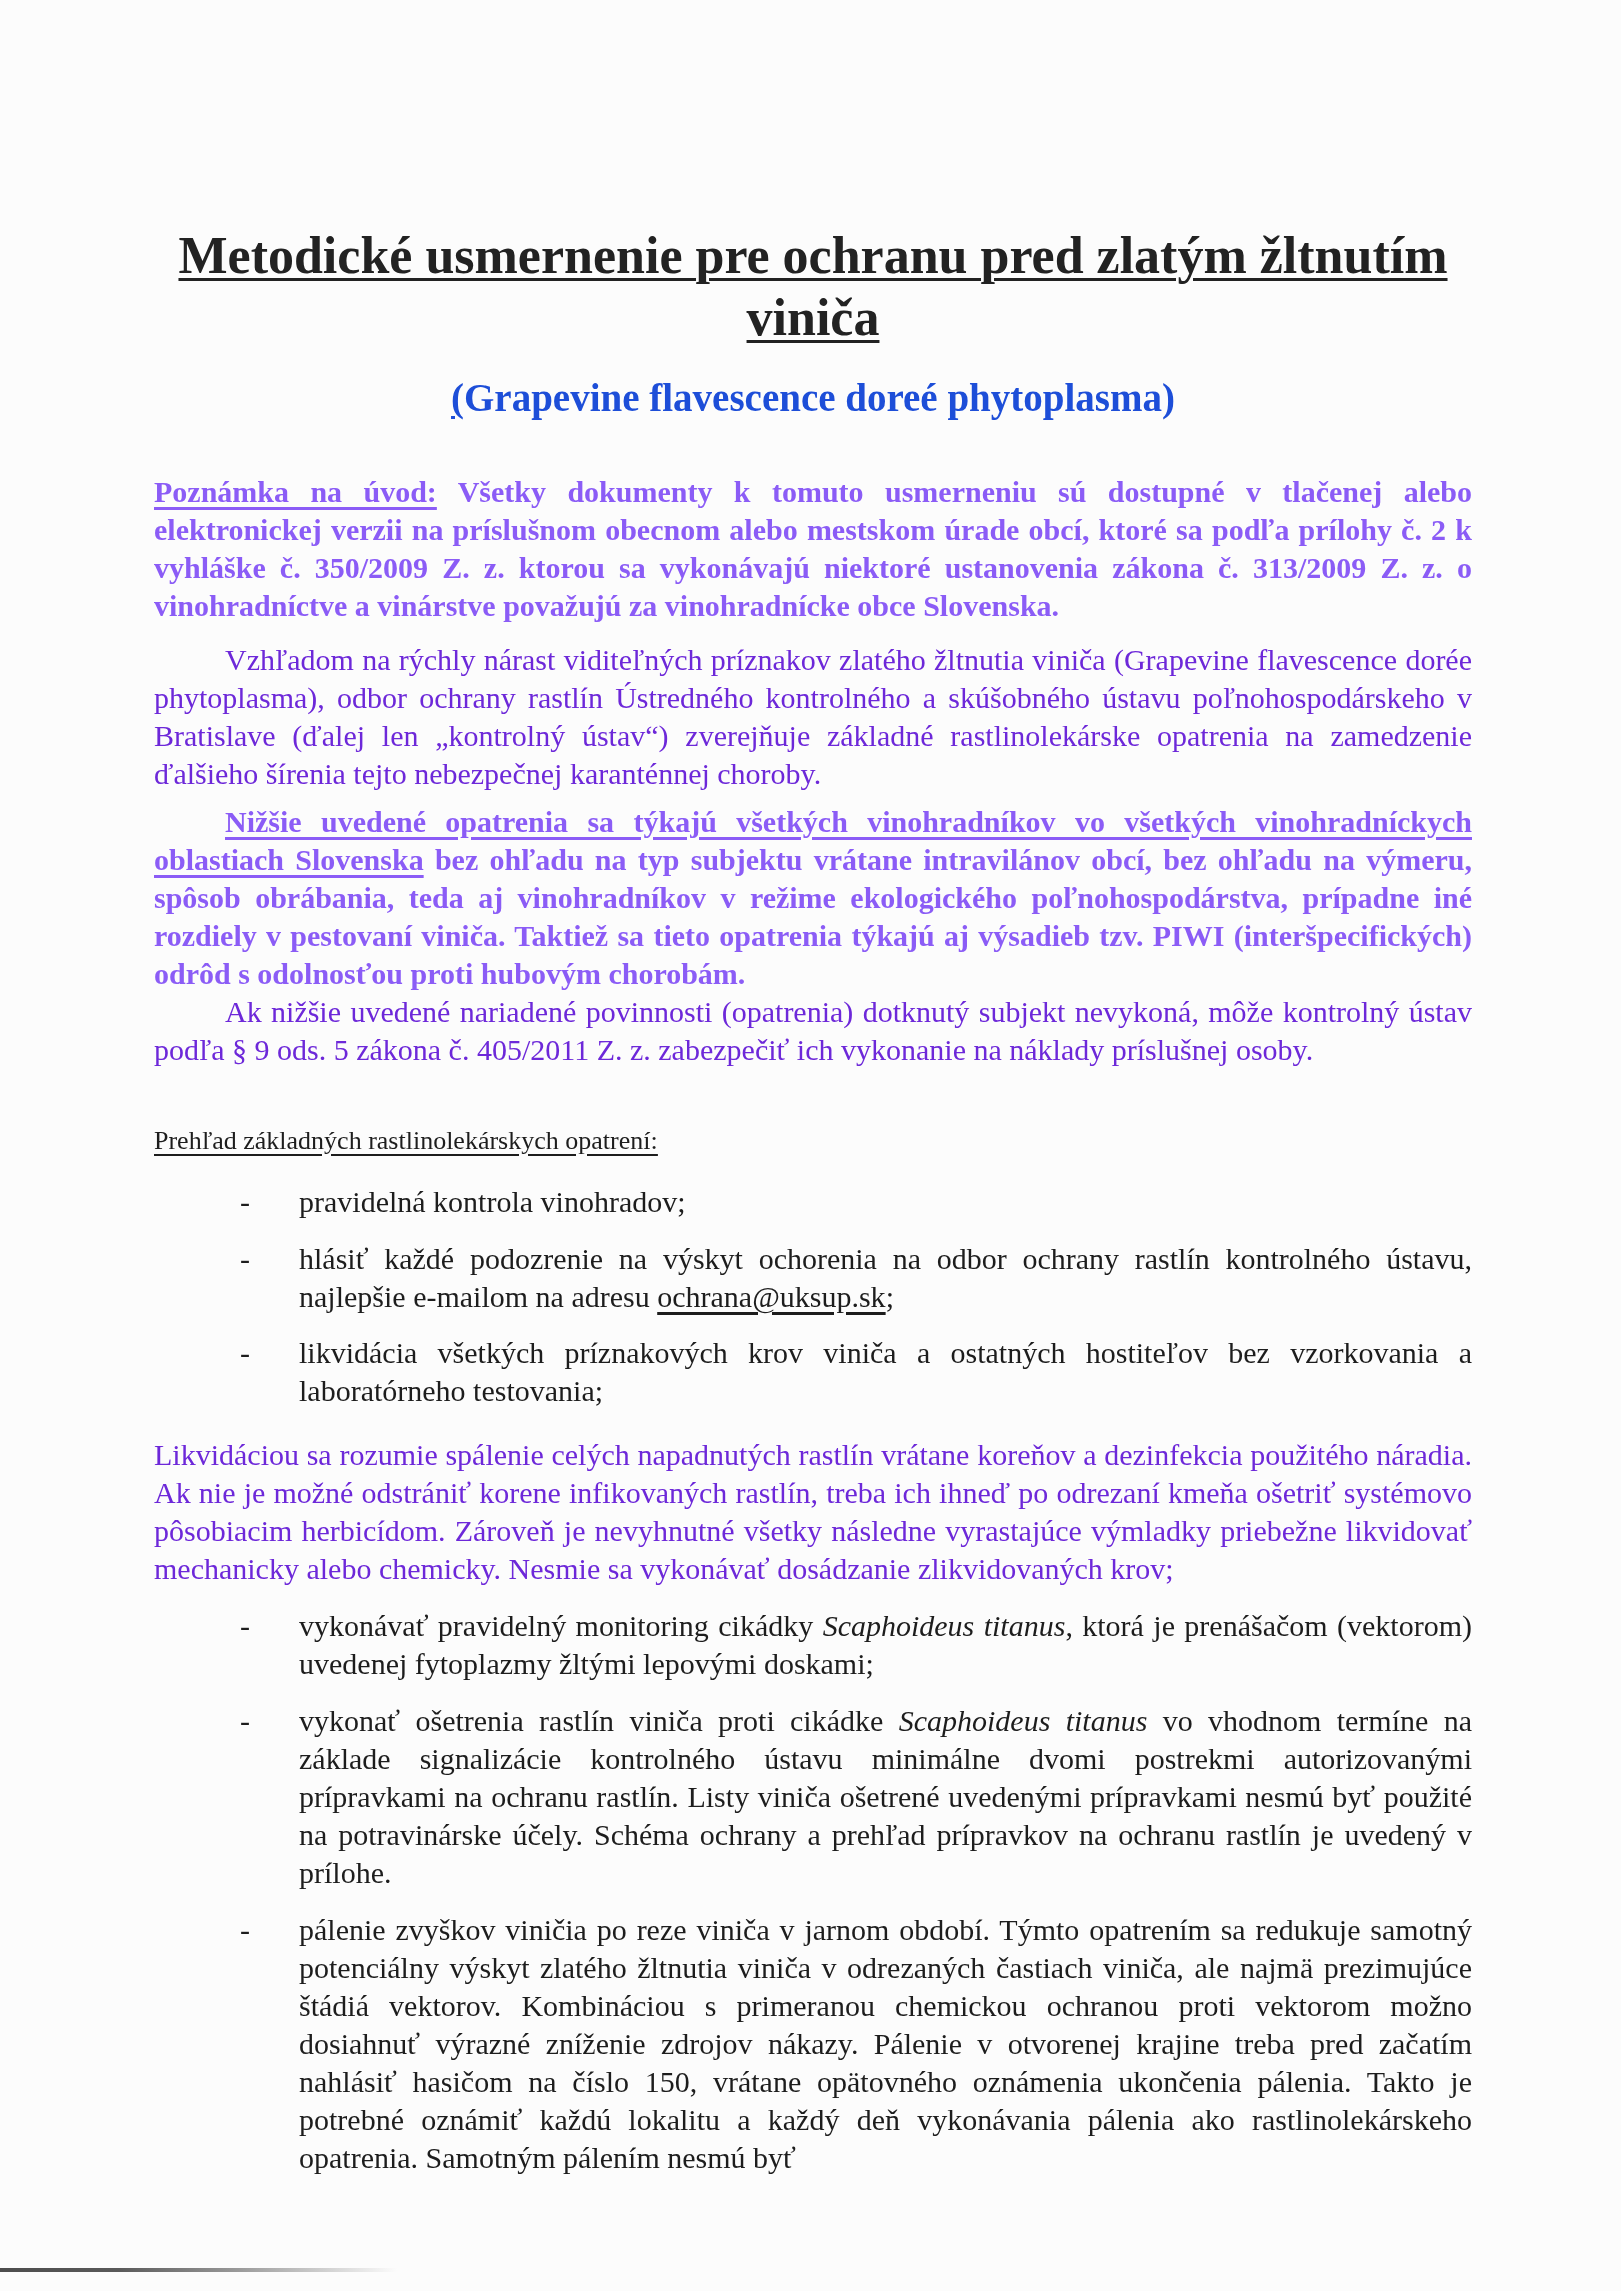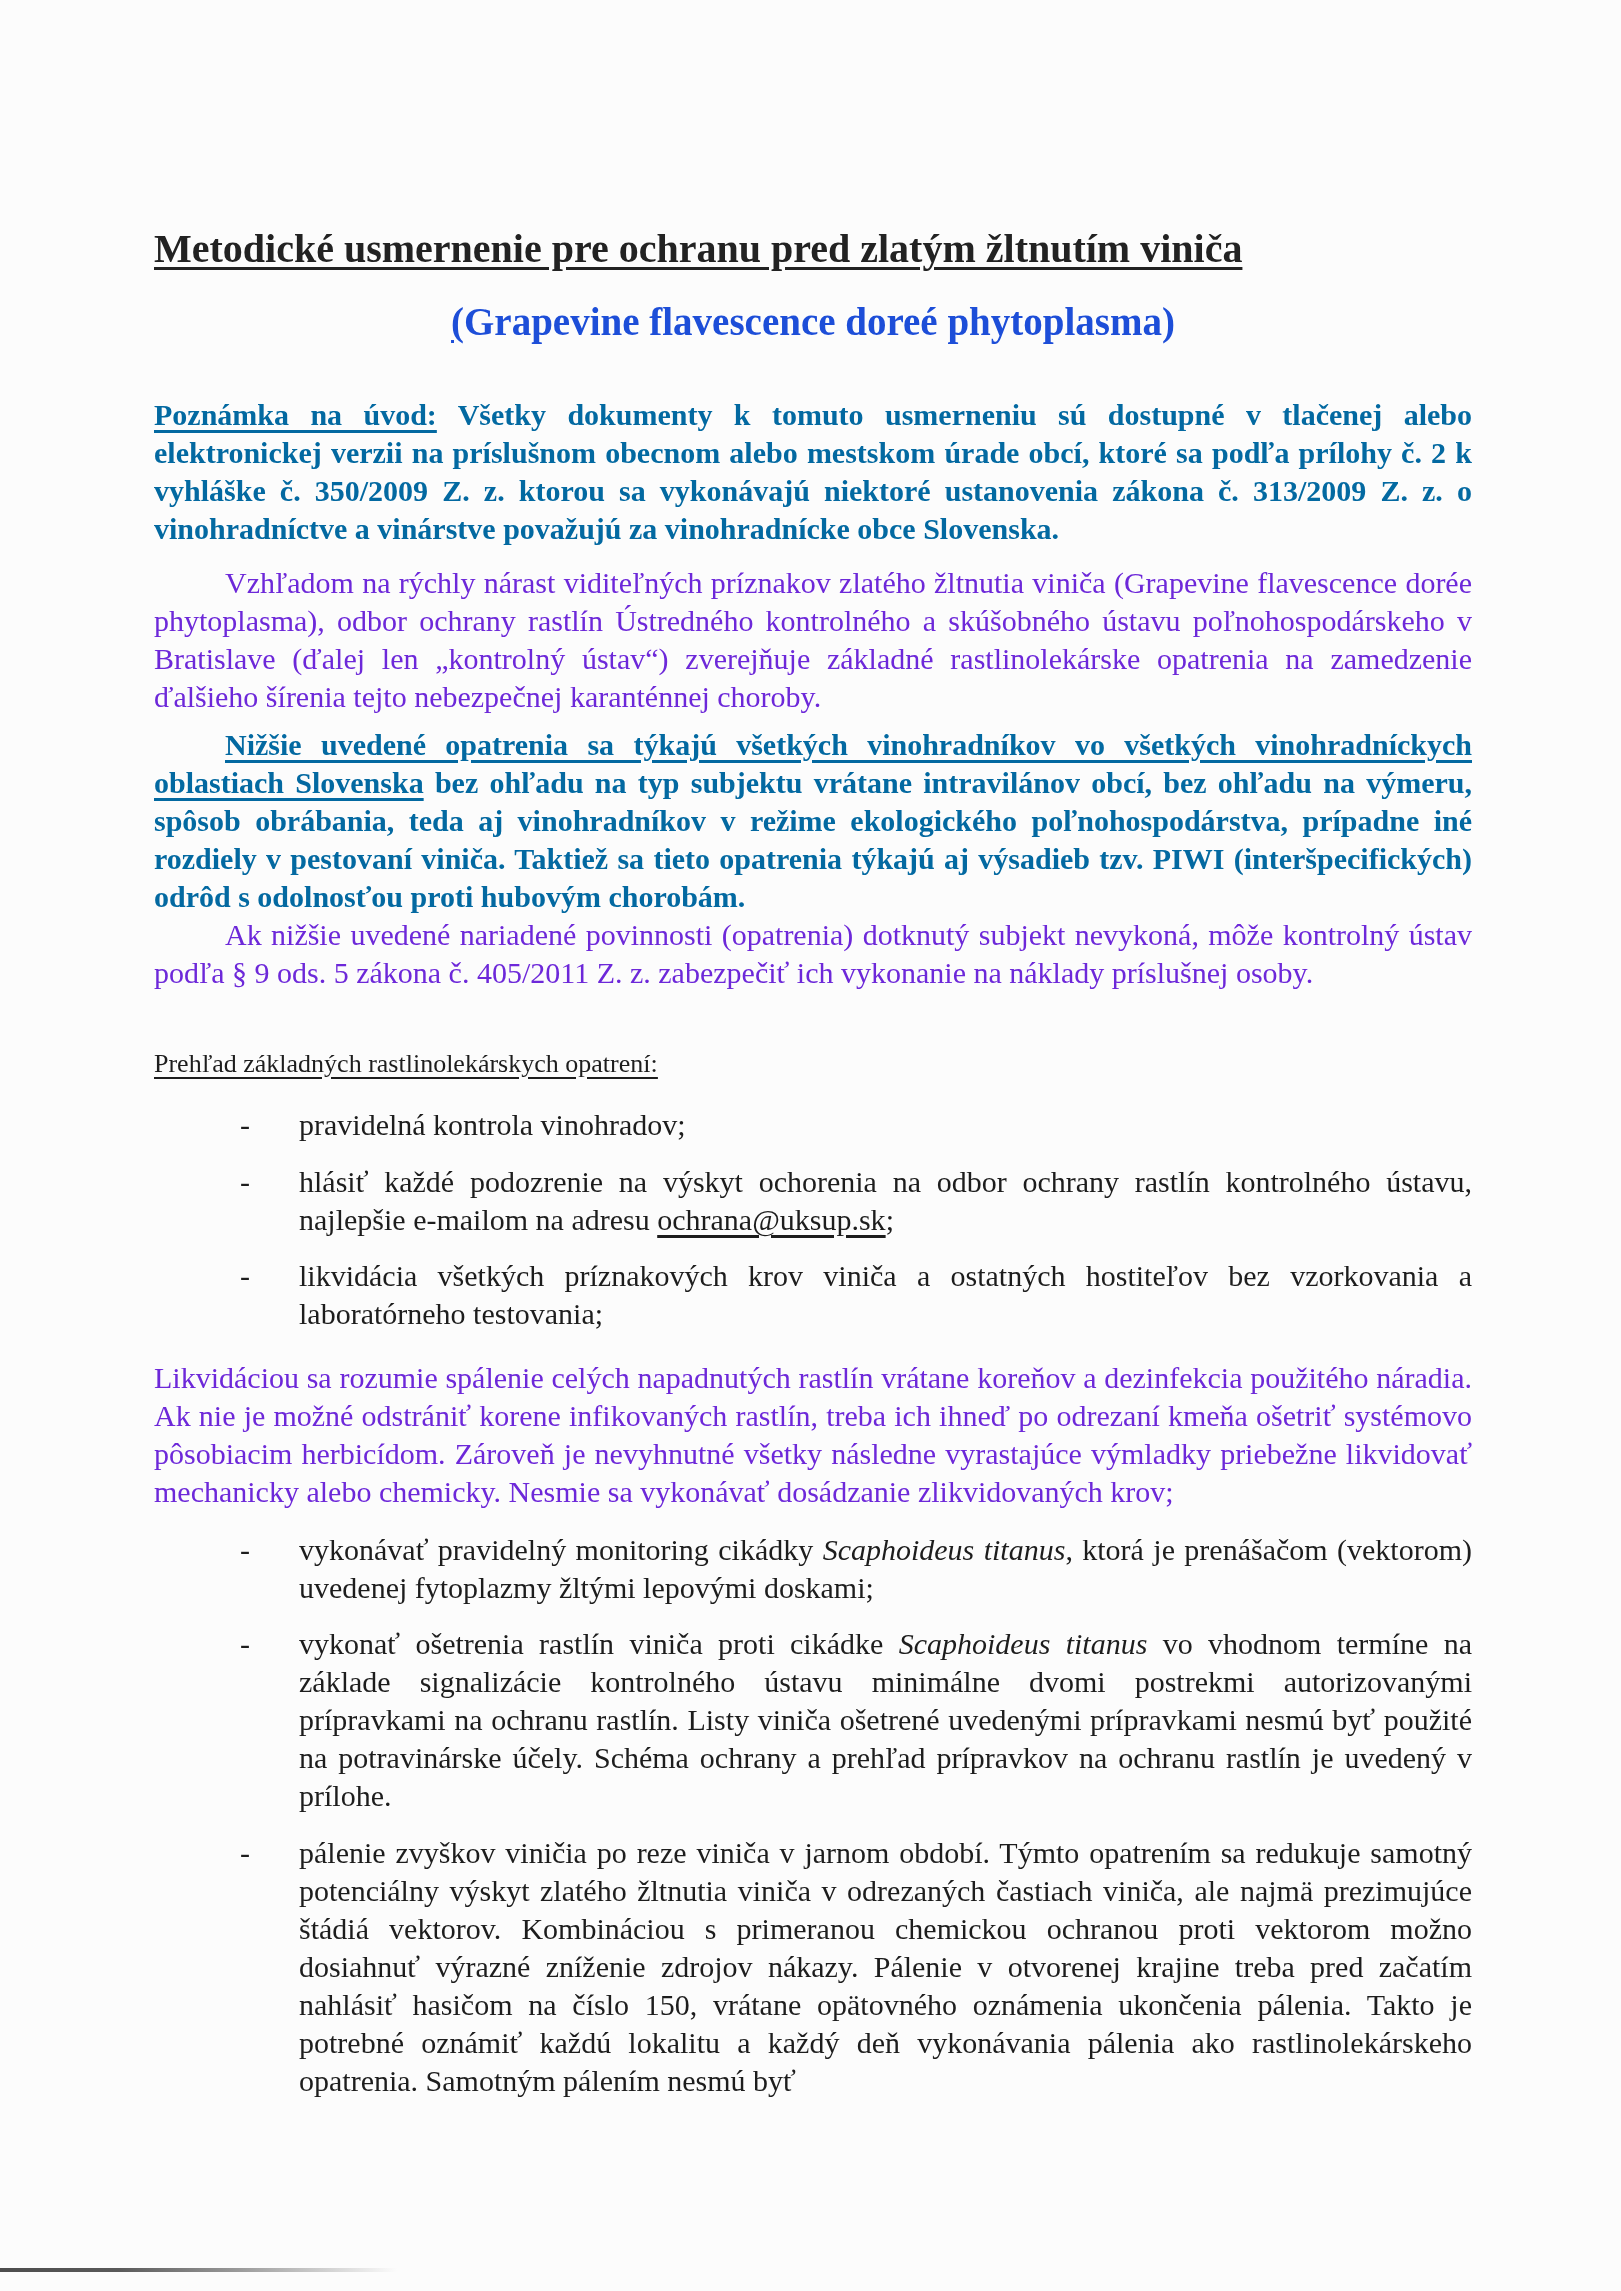--- a/index.html
+++ b/index.html
@@ -18,22 +18,22 @@
   }
   .page {
     position: relative;
     width: 100%;
     height: 100%;
     box-sizing: border-box;
     padding: 225px 149px 0 154px;
   }
   .title {
     margin: 0;
-    text-align: left;
-    font-size: 40px;
+    text-align: center;
+    font-size: 52px;
     font-weight: 700;
     color: #222;
     line-height: 1.2;
   }
   .subtitle {
     margin: 25.5px 0 0 0;
     text-align: center;
     font-size: 39px;
     font-weight: 700;
     color: #1d4ed8;
@@ -41,21 +41,21 @@
   }
   .para {
     margin: 0;
     font-size: 30px;
     line-height: 38px;
     text-align: justify;
     color: #6d28d9;
   }
   .para.bold {
     font-weight: 700;
-    color: #0369a1;
+    color: #8b5cf6;
   }
   .para.indent {
     text-indent: 71px;
   }
   .mt-note   { margin-top: 51px; }
   .mt-vzh    { margin-top: 15.7px; }
   .mt-niz    { margin-top: 9.8px; }
   .mt-likv   { margin-top: 25.5px; }
   .heading {
     margin-top: 53px;

